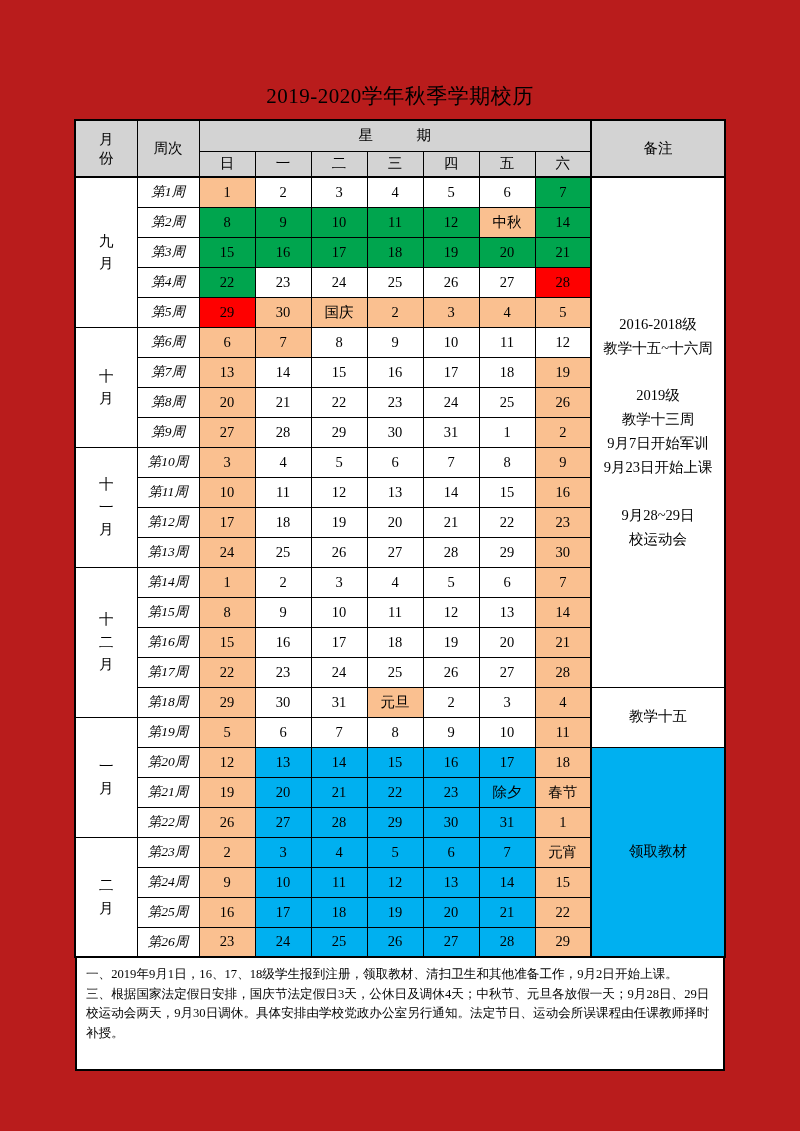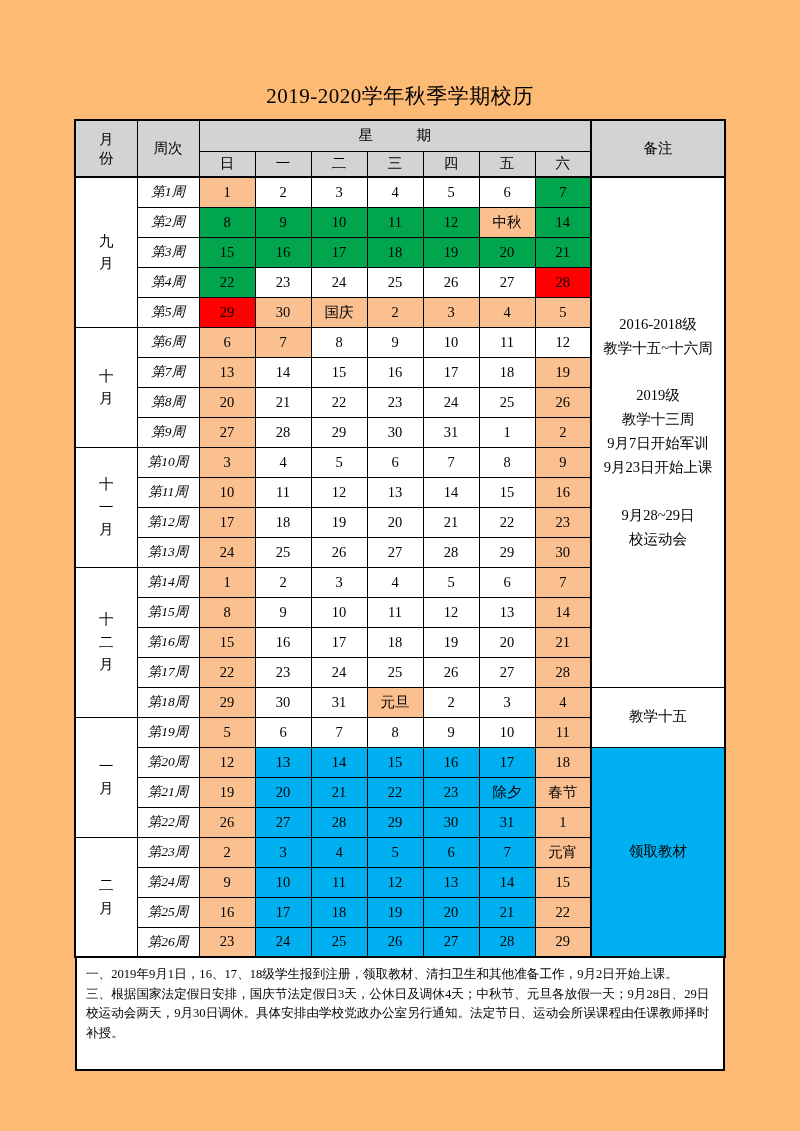--- a/index.html
+++ b/index.html
@@ -1,20 +1,20 @@
 <!DOCTYPE html>
 <html lang="zh" style="--c-orange: #FAC090; --c-green: #00A54E; --c-red: #FE0000; --c-blue: #00B0F0; --header-bg: #D3D3D3;"><head>
 <meta charset="utf-8">
 <style>
   html,body { margin:0; padding:0; background:#ffffff; }
   .page {
     position:relative;
     width:800px; height:1131px;
     margin:0 auto;
-    background:#fdba74;
+    background:#b91c1c;
     box-sizing:border-box;
     padding-top:82px;
     font-family:"Liberation Serif","DejaVu Serif",serif;
     color:#000;
   }
   .title {
     font-size:21px;
     font-weight:normal;
     text-align:center;
     margin:0 0 9px 0;

